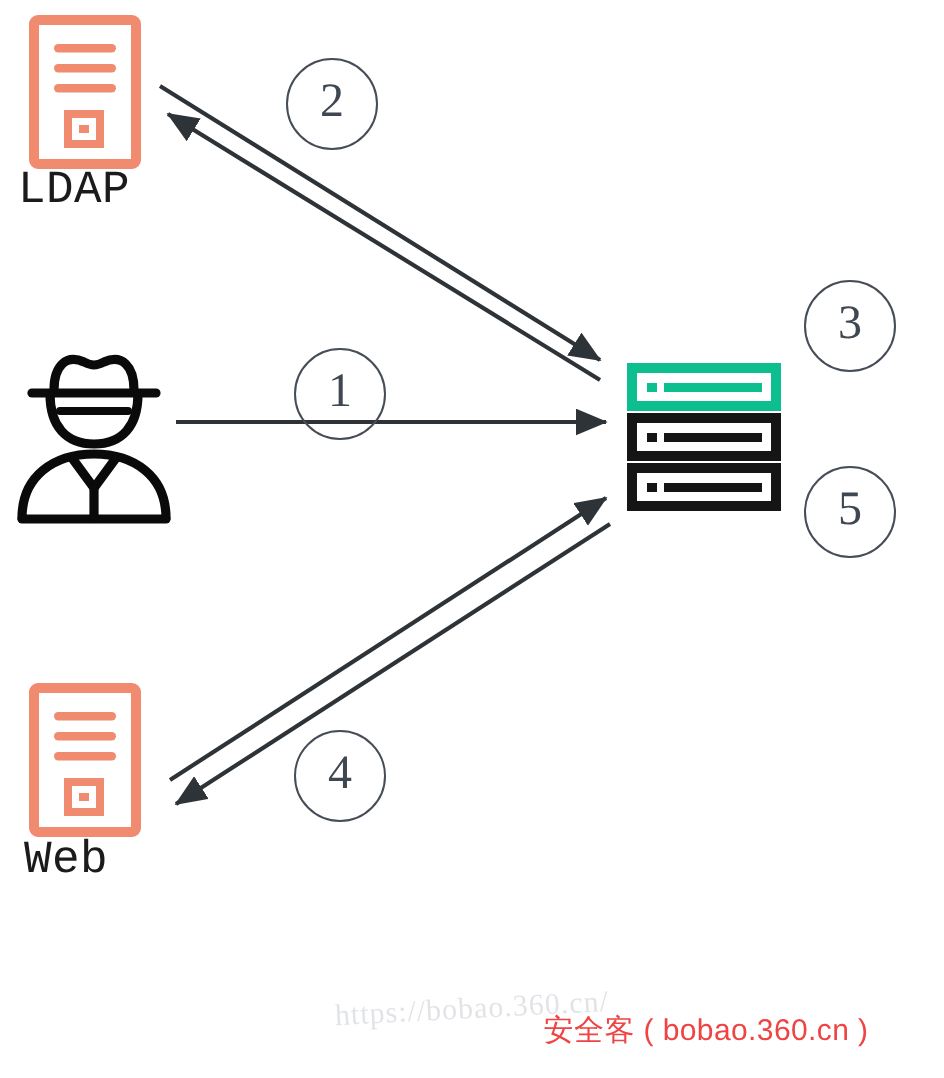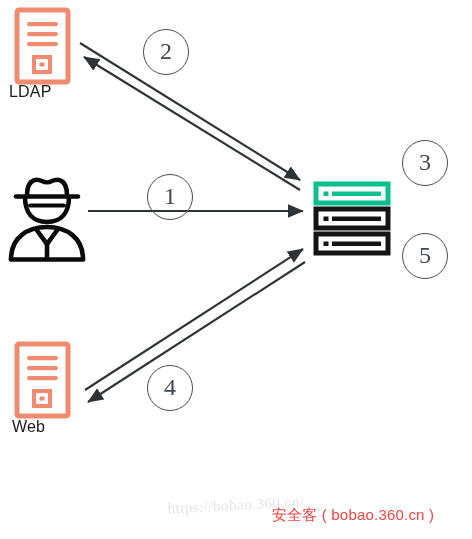--- a/index.html
+++ b/index.html
@@ -32,22 +32,22 @@
   }
   .diagram-canvas svg {
     display: block;
     width: 472px;
     height: 490px;
   }
 
   
   .node-label {
     position: absolute;
-    font-family: Liberation Sans, sans-serif;
-    font-size: 16px;
+    font-family: Liberation Mono, monospace;
+    font-size: 23px;
     color: #1b1b1b;
     letter-spacing: 0.2px;
     white-space: nowrap;
     line-height: 1;
   }
   #ldap-label { left: 9px;  top: 84px; }
   #web-label  { left: 12px; top: 419px; }
 
   
   .step-badge {

